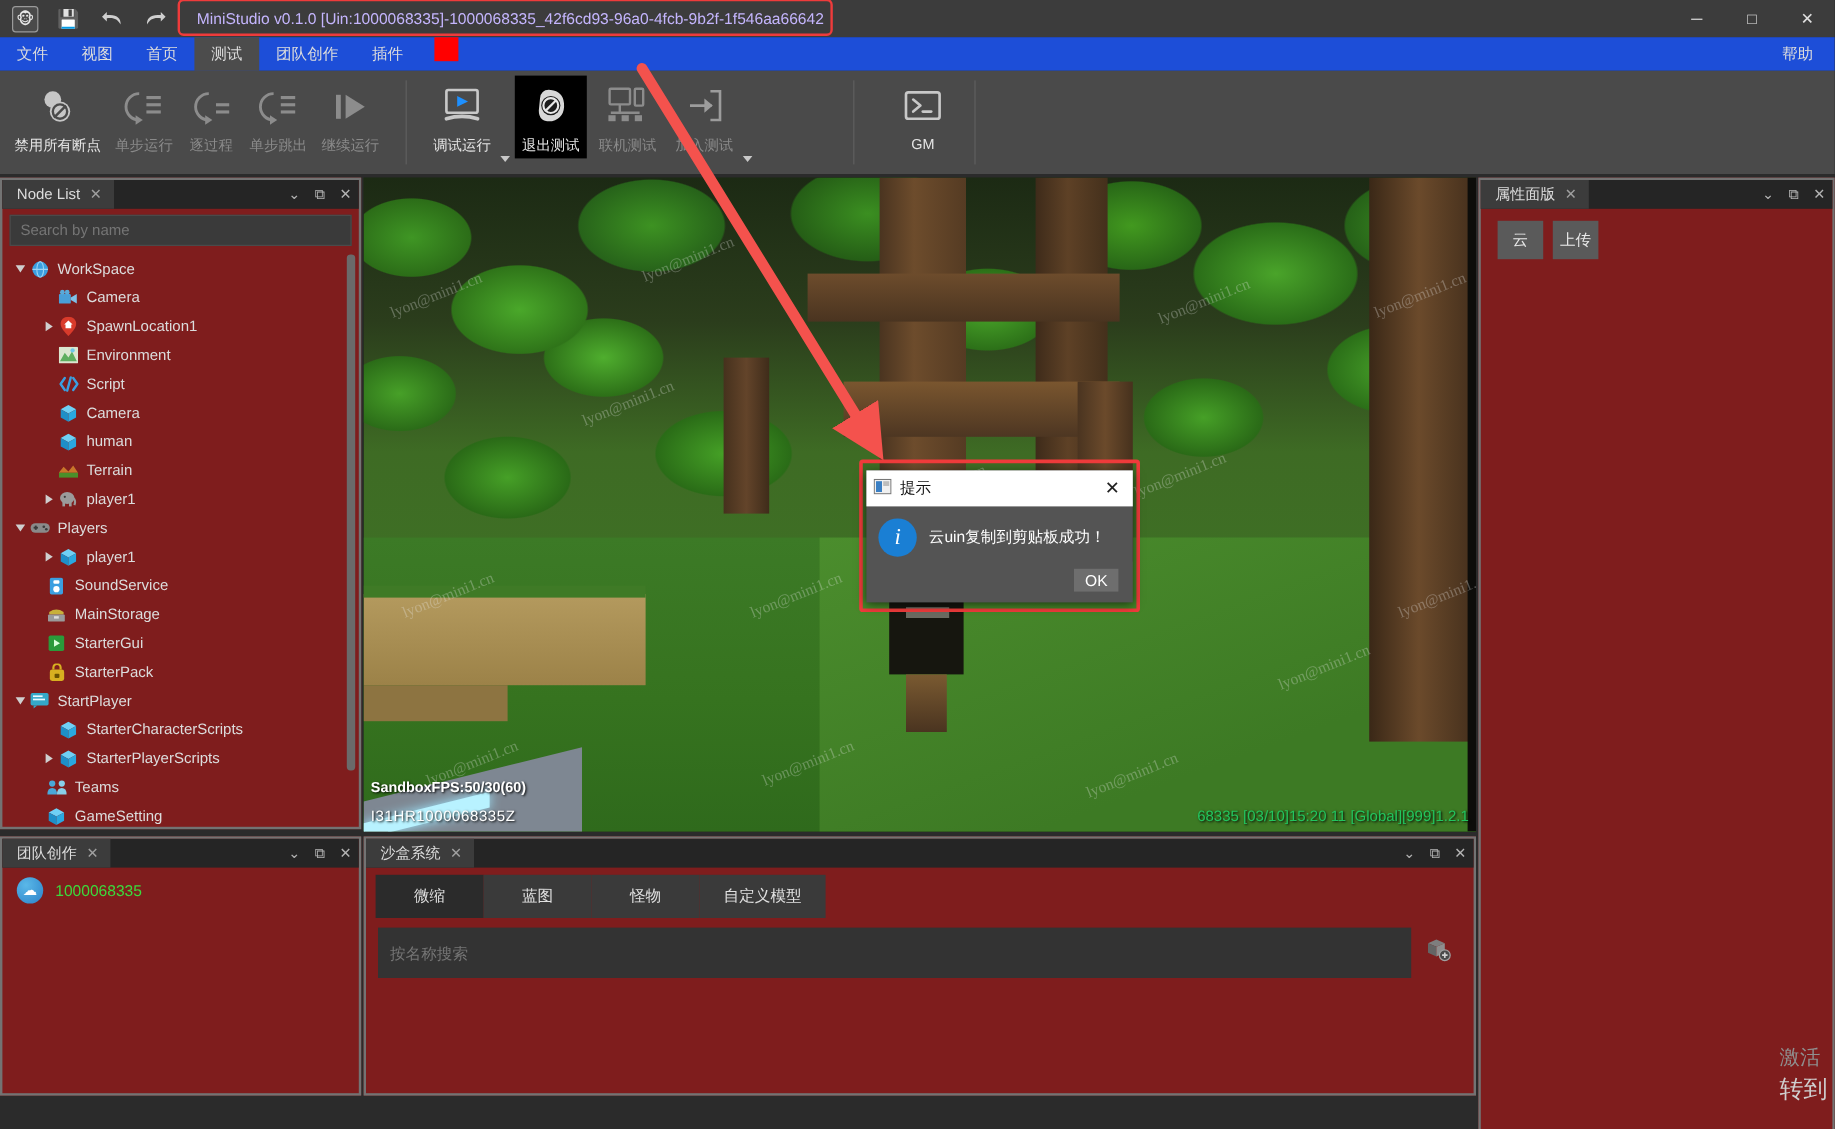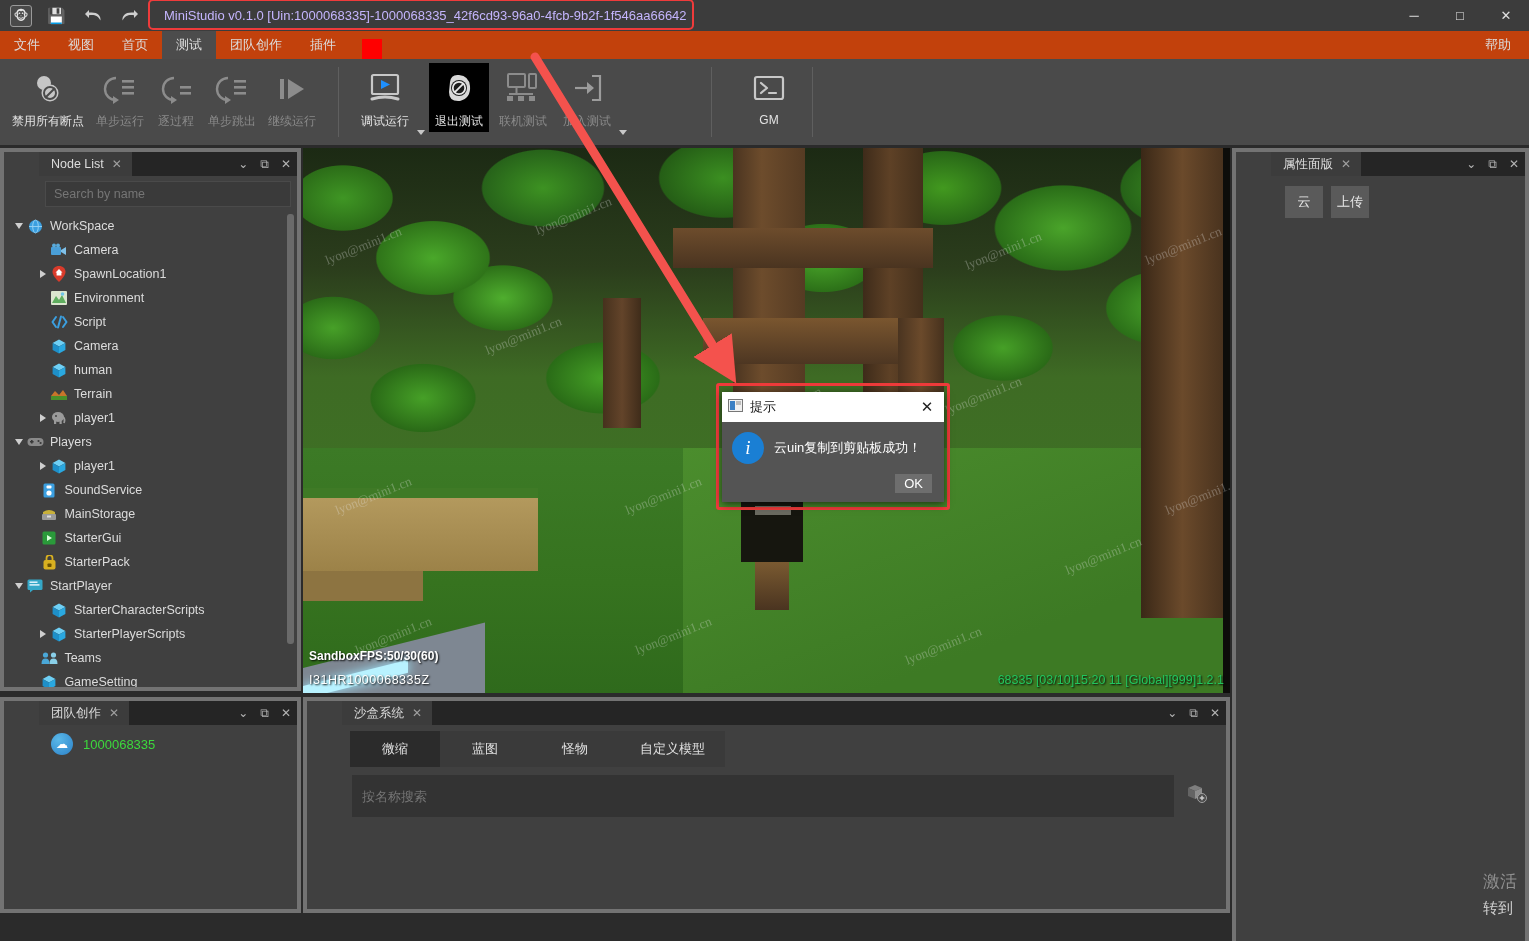--- a/index.html
+++ b/index.html
@@ -37,21 +37,21 @@
   }
   #winbtns{ position:absolute; right:0; top:0; height:31px; display:flex; }
   .winbtn{
     width:46px;height:31px;display:flex;align-items:center;justify-content:center;
     color:#e0e0e0; font-size:13px;
   }
 
   
   #menubar{
     position:absolute; left:0; top:31px; width:1529px; height:28px;
-    background:#c2410c; display:flex; align-items:flex-end;
+    background:#1d4ed8; display:flex; align-items:flex-start;
   }
   .menuitem{
     height:28px; padding:0 14px; display:flex; align-items:center;
     color:#dcdcdc; font-size:13px;
   }
   .menuitem.active{ background:#4c4c4c; }
   #menu-red-box{ width:20px;height:20px;background:#ff0000;margin-left:12px; }
   #help-menu{ position:absolute; right:8px; top:0; height:28px;
     display:flex;align-items:center;padding:0 10px;color:#dcdcdc;font-size:13px;}
 
@@ -69,21 +69,21 @@
   .rb-btn .ico{ height:44px; display:flex; align-items:center; justify-content:center; }
   .rb-btn .lbl{ font-size:12px; color:#e4e4e4; margin-top:2px; white-space:nowrap; }
   .rb-btn.disabled .lbl{ color:#8a8a8a; }
   .rb-btn.selected{ background:#000; }
   .caret-down{
     width:0;height:0;border-left:4px solid transparent;border-right:4px solid transparent;
     border-top:5px solid #c8c8c8; align-self:flex-end; margin:0 0 6px 2px;
   }
 
   
-  .panel{ position:absolute; background:#404040; border:4px solid #737373;padding-left:35px; }
+  .panel{ position:absolute; background:#7f1d1d; border:2px solid #737373; }
   .panel-header{
     height:24px; background:#252525; display:flex; align-items:center;
     position:relative;
   }
   .panel-tab{
     height:24px; padding:0 10px 0 12px; display:flex; align-items:center;
     background:#3c3c3c; color:#dcdcdc; font-size:12.5px; gap:8px;
   }
   .panel-tab .x{ color:#a0a0a0; font-size:12px; }
   .hdr-tools{ position:absolute; right:6px; top:0; height:24px;
@@ -201,21 +201,21 @@
 
   
   #arrow-svg{ position:absolute; left:0; top:0; width:1529px; height:941px; pointer-events:none; }
 
   
   #activate-wm{
     position:absolute; right:0; bottom:0; width:48px; height:72px;
     color:#8f8f8f; font-size:17px; line-height:26px; text-align:left;
     overflow:hidden; padding-left:2px;
   }
-  #activate-wm .l2{ font-size:15px; color:#cfcfcf; }
+  #activate-wm .l2{ font-size:20px; color:#cfcfcf; }
 </style>
 </head>
 <body>
 
 <div id="titlebar">
   <div class="tb-icon">
     <div class="app-logo">🐵</div>
   </div>
   <div class="tb-icon">
       <span style="font-size:15px;color:#c9c9c9;">💾</span>

